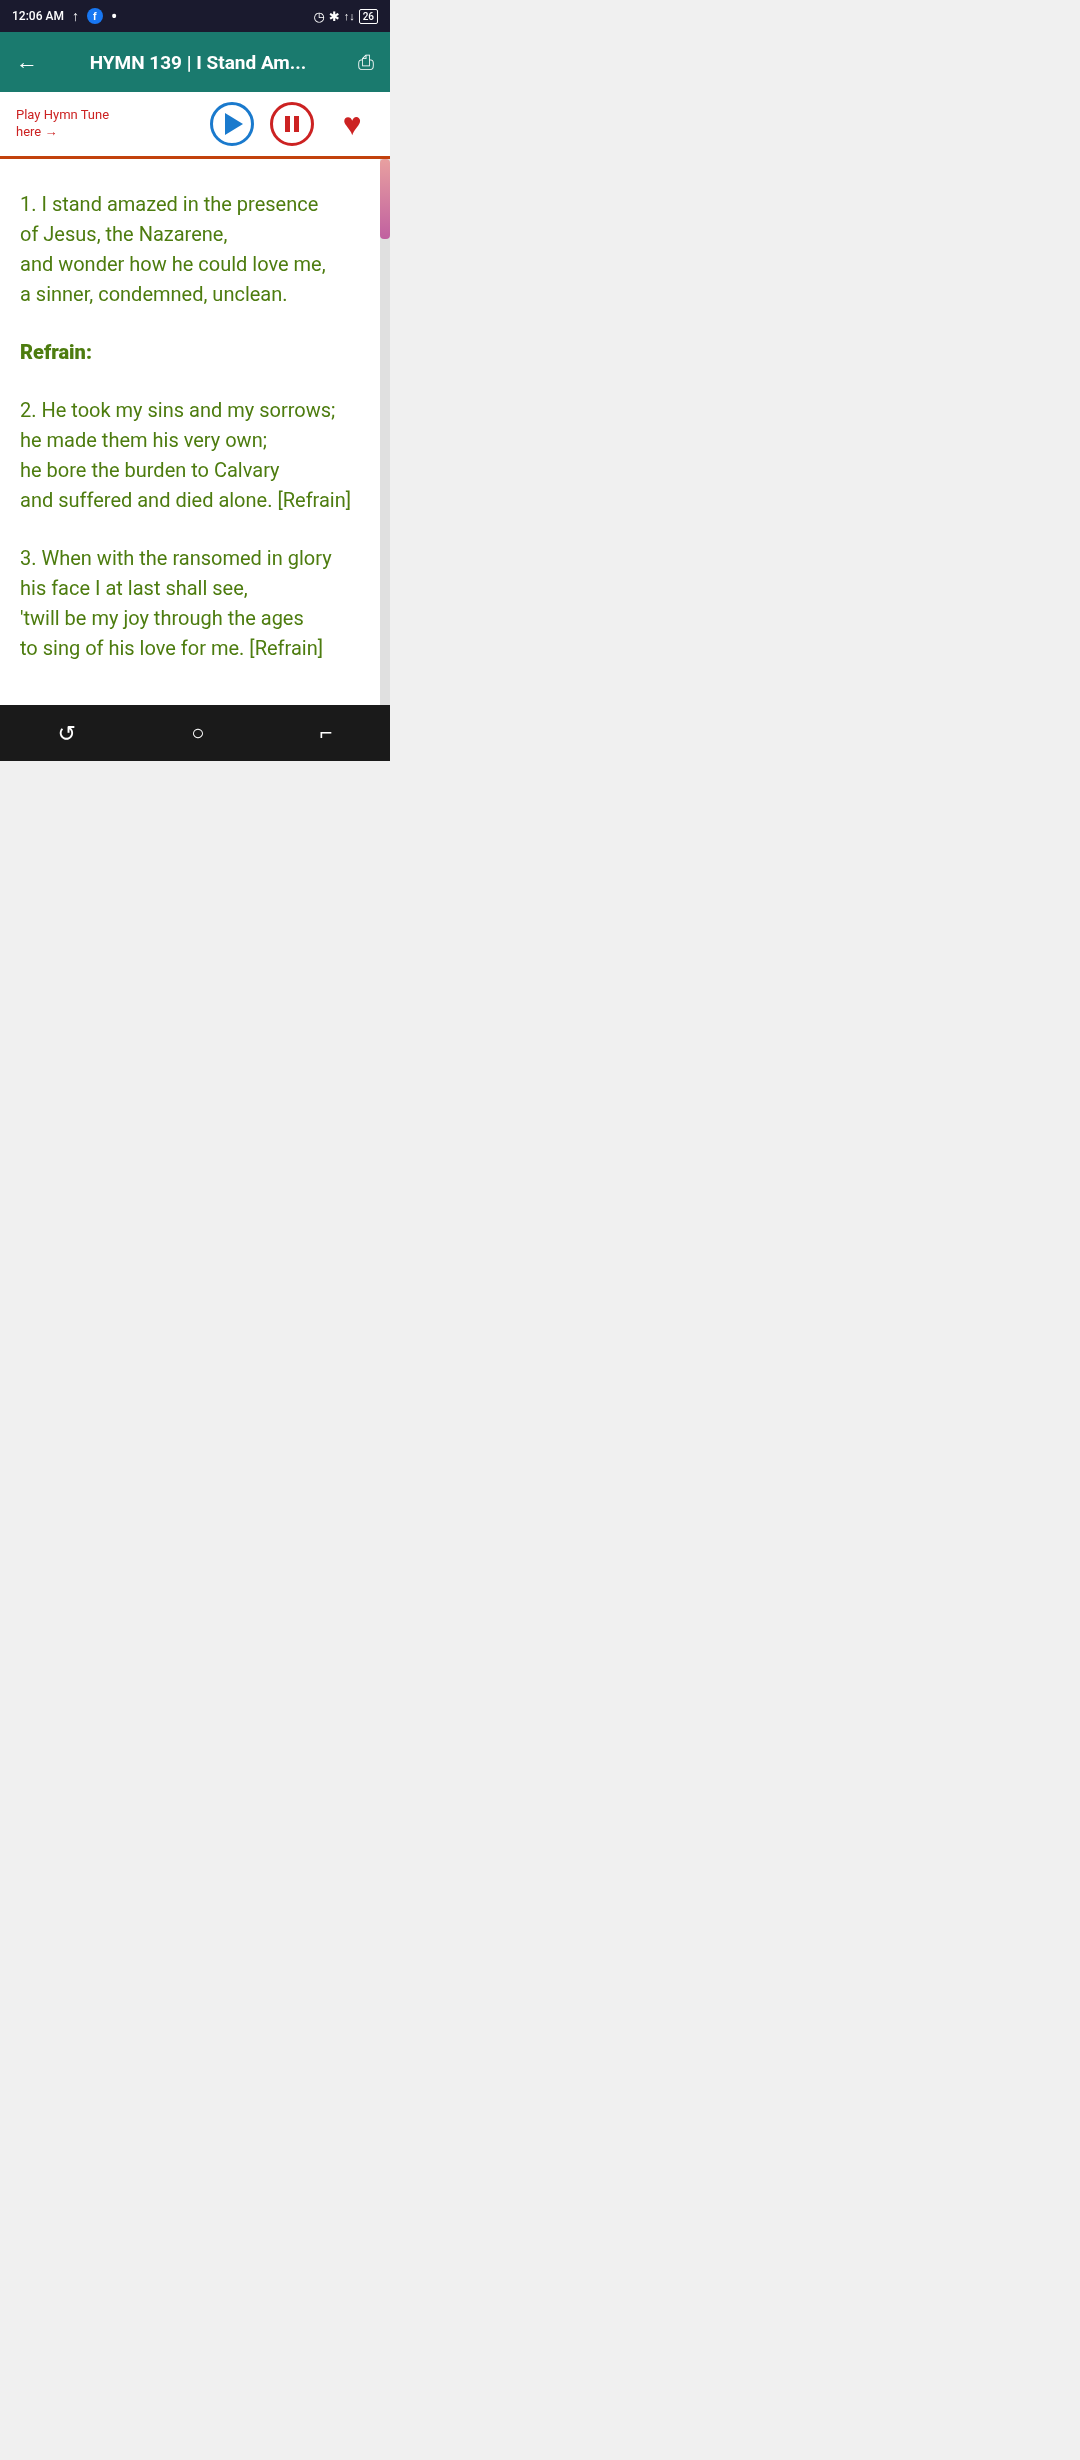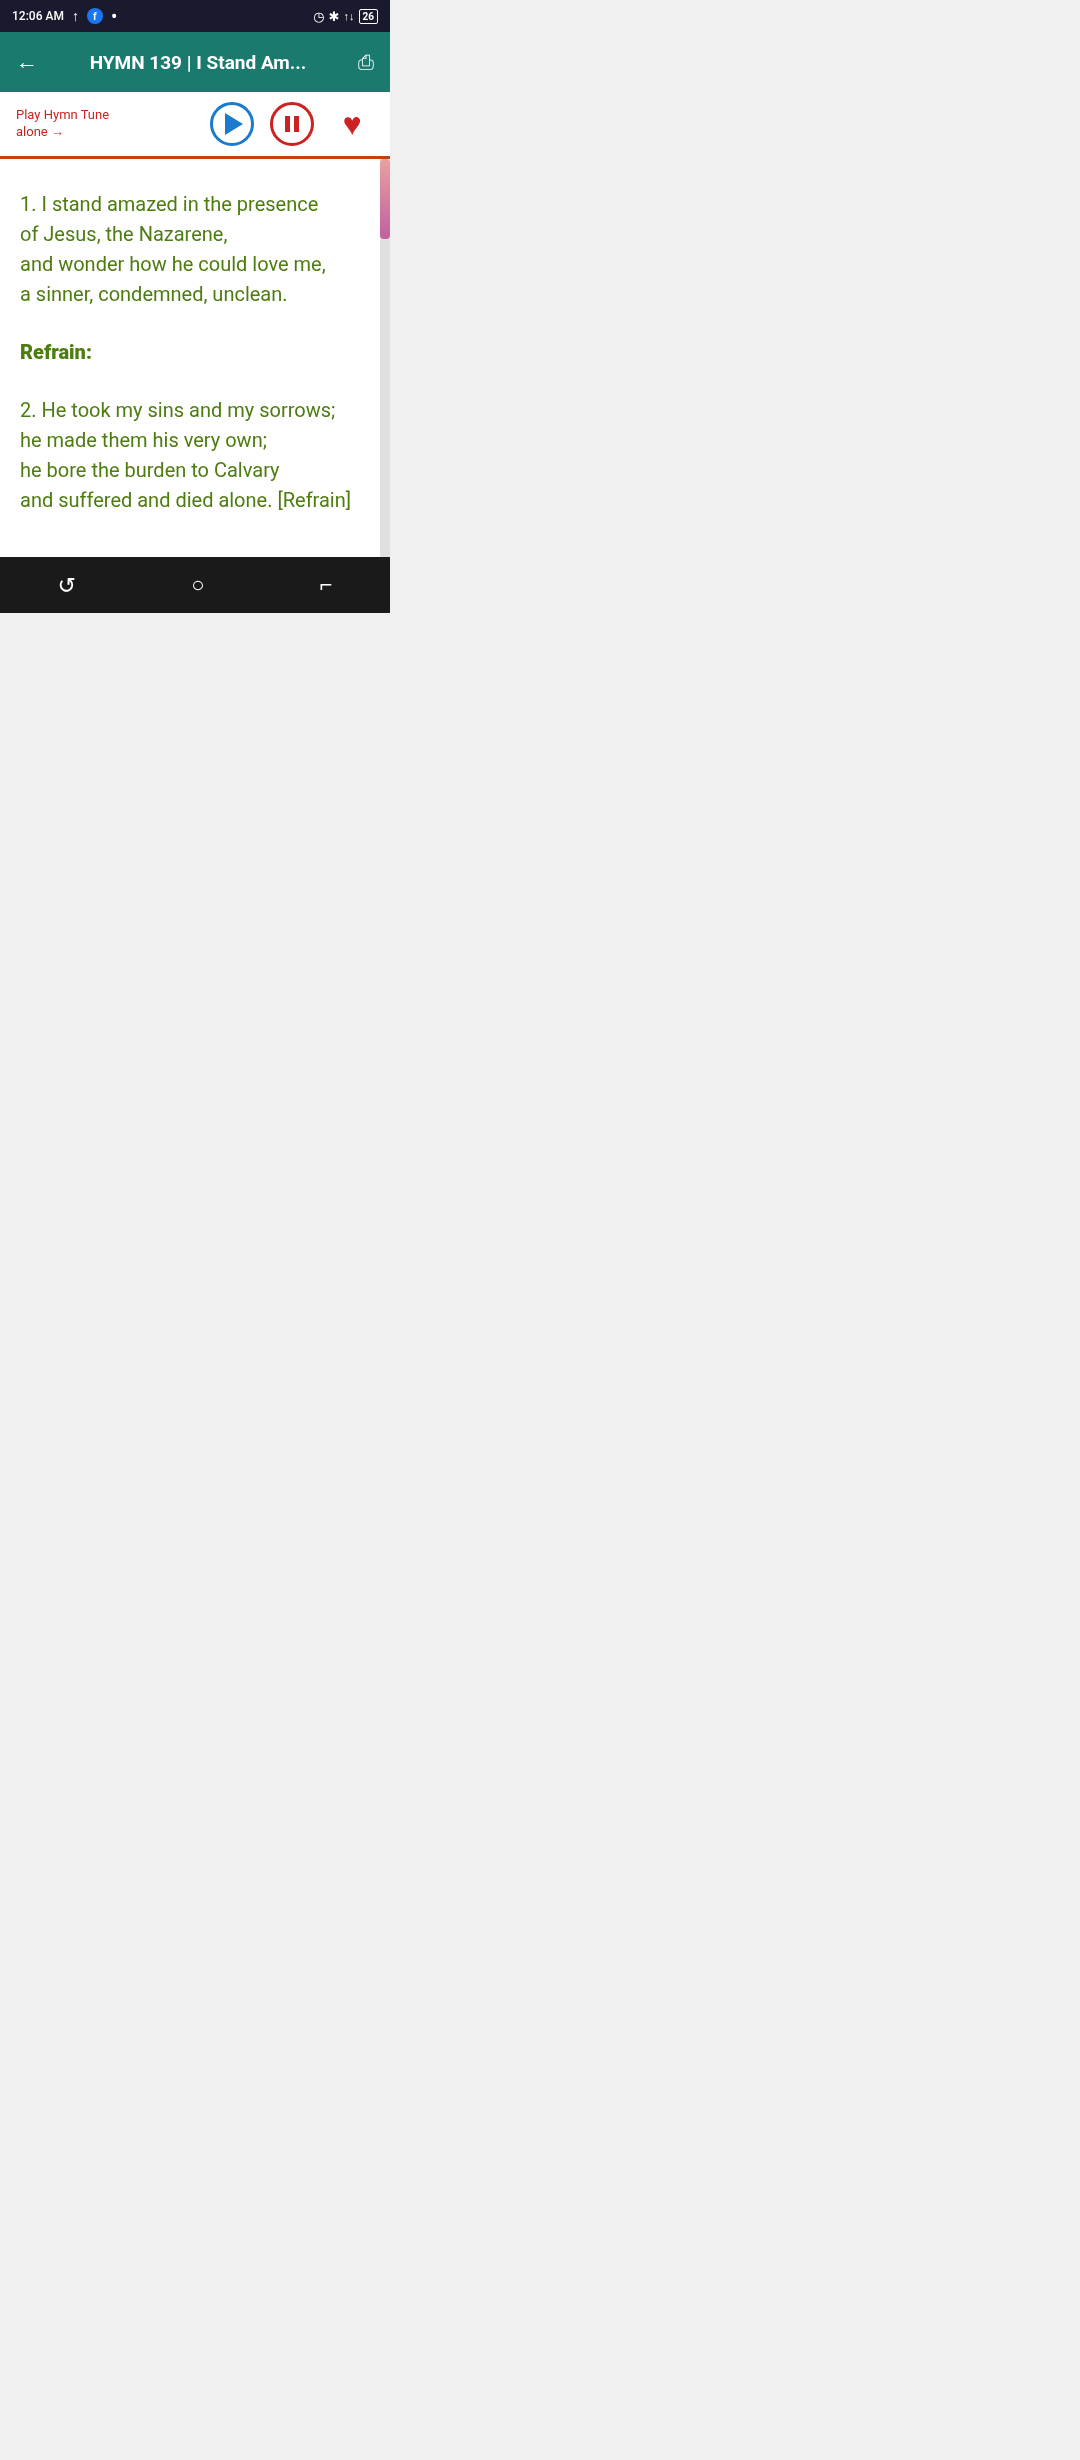--- a/index.html
+++ b/index.html
@@ -227,36 +227,36 @@
   <div class="status-left">
     <span>12:06 AM</span>
     <span style="font-size:14px;">↑</span>
     <span class="fb-icon">f</span>
     <span style="font-size:18px; color:white;">•</span>
   </div>
   <div class="status-right">
     <span style="font-size:13px;">◷</span>
     <span style="font-size:13px;">✱</span>
     <span style="font-size:11px;">↑↓</span>
-    <span style="display:inline-flex;align-items:center;border:1.5px solid white;border-radius:2px;padding:1px 3px;font-size:10px;font-weight:bold;">
+    <span style="display:inline-flex;align-items:center;border:1.5px solid white;border-radius:2px;padding:1px 3px;font-size:10px;">
       <span>26</span>
     </span>
   </div>
 </div>
 
 <div class="header">
   <span class="header-icon">←</span>
   <span class="header-title">HYMN 139 | I Stand Am...</span>
   <span class="header-icon" style="font-size:20px;">⎙</span>
 </div>
 
 <div class="controls-bar">
   <div class="play-text">
     <span>Play Hymn Tune</span><br>
-    <span>alone →</span>
+    <span>here →</span>
   </div>
   <div class="control-buttons">
     <div class="play-btn">
       <div class="play-btn-inner"></div>
     </div>
     <div class="pause-btn">
       <div class="pause-bar"></div>
       <div class="pause-bar"></div>
     </div>
     <div class="heart-btn">
@@ -283,20 +283,28 @@
 
     <div class="verse">
       <p>
         2. He took my sins and my sorrows;<br>
         he made them his very own;<br>
         he bore the burden to Calvary<br>
         and suffered and died alone. [Refrain]
       </p>
     </div>
 
+    <div class="verse">
+      <p>
+        3. When with the ransomed in glory<br>
+        his face I at last shall see,<br>
+        'twill be my joy through the ages<br>
+        to sing of his love for me. [Refrain]
+      </p>
+    </div>
 
   </div>
 
   <div class="scrollbar">
     <div class="scrollbar-thumb"></div>
   </div>
 </div>
 
 <div class="nav-bar">
   <span class="nav-icon">↺</span>

